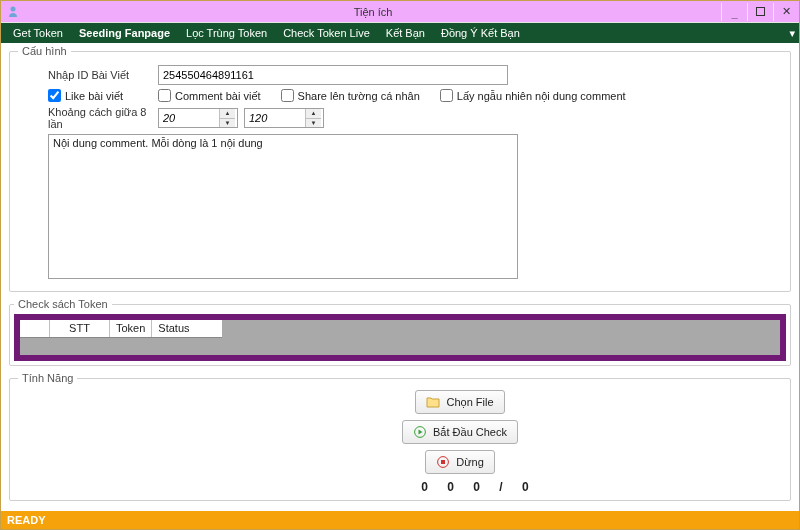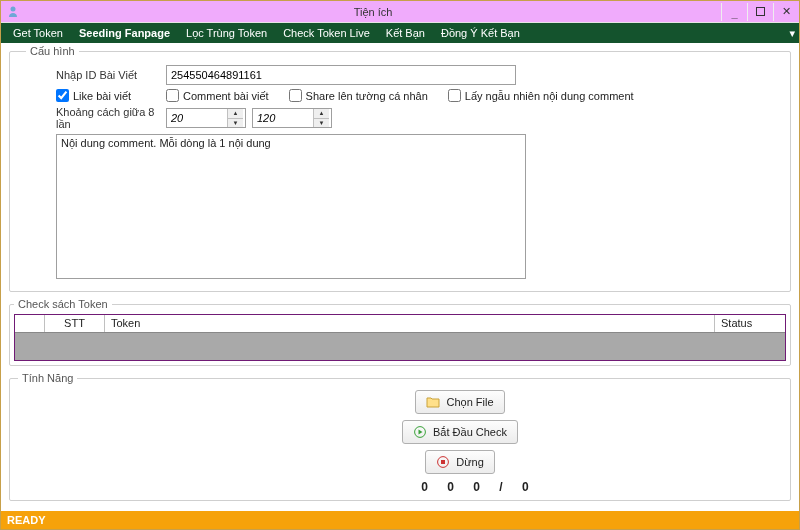--- a/index.html
+++ b/index.html
@@ -11,39 +11,39 @@
   .titlebar .title { flex:1; text-align:center; font-size:11px; color:#333; }
   .titlebar .ctrls { display:flex; }
   .titlebar .ctrl { width:26px; height:18px; display:flex; align-items:center; justify-content:center; font-size:11px; color:#333; border-left:1px solid #eee; cursor:default;}
   
   .menubar { height:20px; background:#14532d; display:flex; align-items:center; padding:0 4px; color:#fff; font-size:11px; position:relative;}
   .menubar .tab { padding:0 8px; line-height:20px; height:20px; cursor:default; }
   .menubar .tab.active { font-weight:bold; }
   .menubar .chev { position:absolute; right:4px; top:0; height:20px; line-height:20px; color:#fff; }
   
   .content { flex:1; padding:2px 8px 4px 8px; display:flex; flex-direction:column; overflow:hidden; }
-  fieldset { border:1px solid #cfcfcf; border-radius:2px; margin:0 0 6px 0; padding:4px 8px 8px 16px; }
+  fieldset { border:1px solid #cfcfcf; border-radius:2px; margin:0 0 6px 0; padding:4px 8px 8px 8px; }
   fieldset > legend { padding:0 4px; color:#555; font-size:11px; }
   
   .row { display:flex; align-items:center; margin:4px 0; }
   .lbl { width:110px; color:#333; }
   .row-pad { margin-left:30px; }
   input[type=text] { height:20px; border:1px solid #9f9f9f; padding:1px 4px; font-size:11px; background:#fff; }
   .idfield { width:350px; }
   .chk { display:flex; align-items:center; margin-right:20px; }
   .chk input { margin:0 4px 0 0; width:13px; height:13px; }
   .spin { display:flex; align-items:center; width:80px; height:20px; border:1px solid #9f9f9f; background:#fff; }
   .spin input { border:none; outline:none; height:18px; width:60px; padding:0 4px; font-size:11px;font-style:italic; }
   .spin .arrows { width:16px; height:18px; border-left:1px solid #c0c0c0; display:flex; flex-direction:column; }
   .spin .ar { flex:1; display:flex; align-items:center; justify-content:center; font-size:6px; line-height:1; color:#333; background:#efefef; }
   .spin .ar + .ar { border-top:1px solid #c0c0c0; }
   textarea.comment { width:470px; height:145px; border:1px solid #9f9f9f; font-size:11px; padding:2px 4px; resize:none; background:#fff; font-family:inherit; color:#222;}
   
   .tokenset { flex:1; display:flex; flex-direction:column; padding:4px; }
-  .grid { flex:1; border:1px solid #701a75; background:#a9a9a9; display:flex; flex-direction:column; overflow:hidden;}
+  .grid { flex:1; border:6px solid #701a75; background:#a9a9a9; display:flex; flex-direction:row; overflow:hidden;}
   .grid-head { height:18px; background:#fff; display:flex; border-bottom:1px solid #888; }
   .gh { border-right:1px solid #c0c0c0; padding:0 6px; line-height:17px; font-size:11px; color:#222; background:#fff;}
   .gh.rowhdr { width:30px; }
   .gh.stt { width:60px; text-align:center; }
   .gh.tok { flex:1; }
   .gh.st { width:70px; border-right:none; }
   .grid-body { flex:1; background:#a9a9a9; }
   
   .feat { padding:6px 8px; }
   .feat-inner { display:flex; align-items:center; margin-left:120px; gap:6px;flex-direction:column; }

